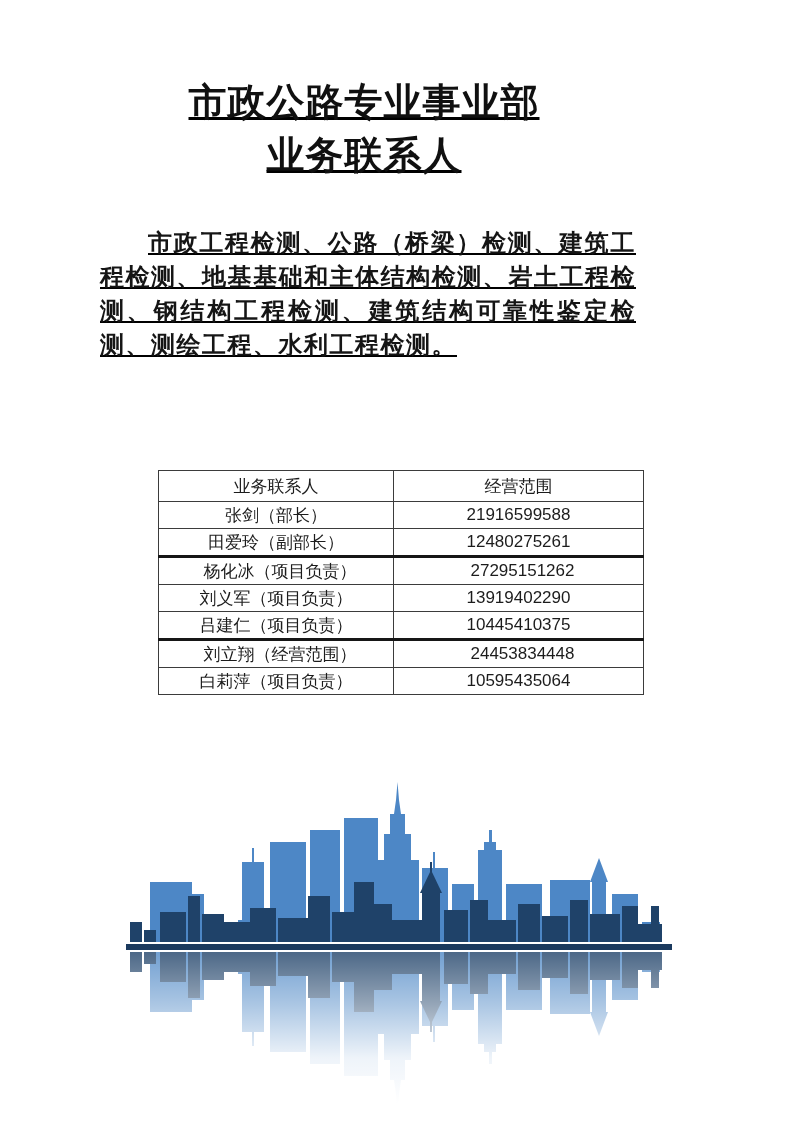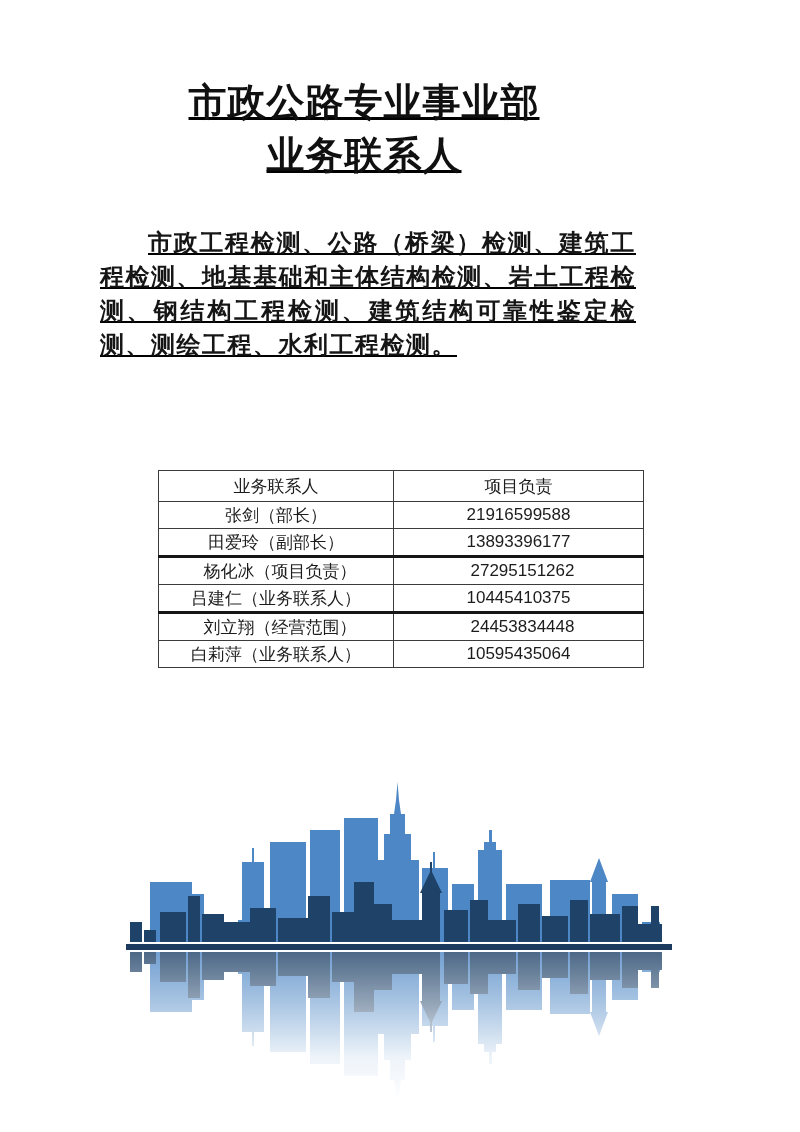--- a/index.html
+++ b/index.html
@@ -51,46 +51,50 @@
   <p class="intro">市政工程检测、公路（桥梁）检测、建筑工程检测、地基基础和主体结构检测、岩土工程检测、钢结构工程检测、建筑结构可靠性鉴定检测、测绘工程、水利工程检测。</p>
 
   <table class="contact-table">
     <colgroup>
         <col class="c1">
         <col class="c2">
       </colgroup>
     <thead>
       <tr>
         <th>业务联系人</th>
-        <th>项目负责</th>
+        <th>经营范围</th>
       </tr>
     </thead>
     <tbody id="contact-rows">
         <tr>
           <td>张剑（部长）</td>
           <td>21916599588</td>
         </tr>
         <tr>
           <td>田爱玲（副部长）</td>
-          <td>13893396177</td>
+          <td>12480275261</td>
         </tr>
         <tr class="thick-top">
           <td>杨化冰（项目负责）</td>
           <td>27295151262</td>
         </tr>
         <tr>
-          <td>吕建仁（业务联系人）</td>
+          <td>刘义军（项目负责）</td>
+          <td>13919402290</td>
+        </tr>
+        <tr>
+          <td>吕建仁（项目负责）</td>
           <td>10445410375</td>
         </tr>
         <tr class="thick-top">
           <td>刘立翔（经营范围）</td>
           <td>24453834448</td>
         </tr>
         <tr>
-          <td>白莉萍（业务联系人）</td>
+          <td>白莉萍（项目负责）</td>
           <td>10595435064</td>
         </tr>
       </tbody>
   </table>
 
   <div class="skyline-wrap">
     <svg viewBox="0 0 560 340" xmlns="http://www.w3.org/2000/svg" xmlns:xlink="http://www.w3.org/1999/xlink">
       <defs>
         <linearGradient id="fade" gradientUnits="userSpaceOnUse" x1="0" y1="178" x2="0" y2="332">
           <stop offset="0" stop-color="#ffffff" stop-opacity="0.15"></stop>

